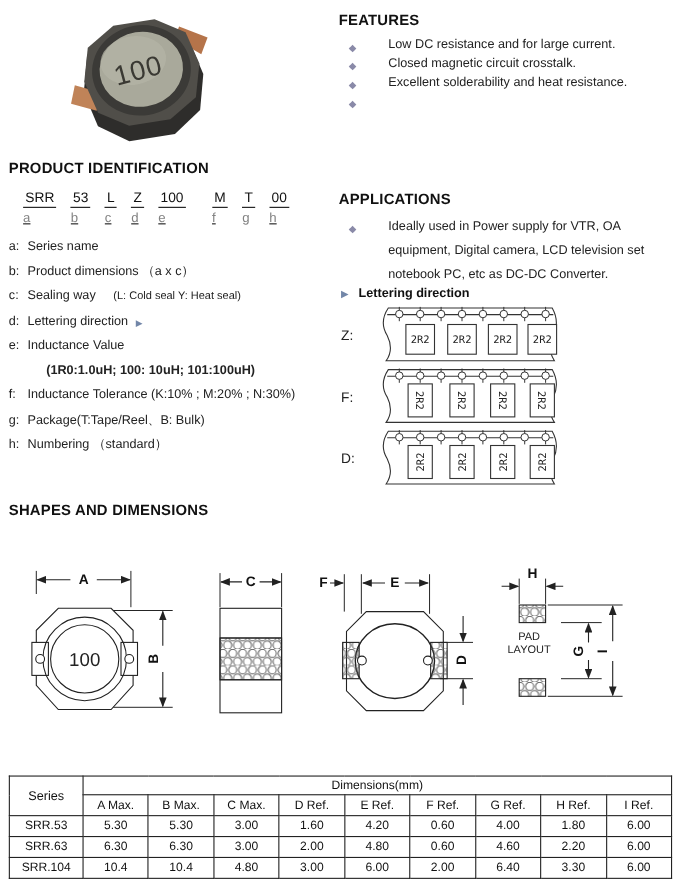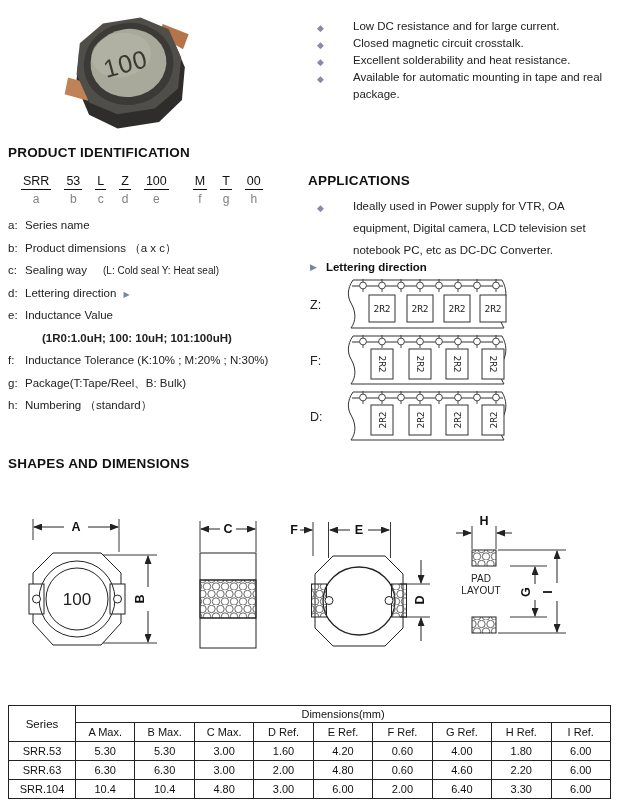--- a/index.html
+++ b/index.html
@@ -8,21 +8,21 @@
   .abs{position:absolute;}
   .sec-title{font-size:13.5px;font-weight:bold;margin:0;letter-spacing:.2px;color:#111;}
   
   .blist{margin-top:7px;}
   .b-item{display:flex;font-size:11.5px;line-height:17px;color:#222;}
   .bullet{color:#8a8aa8;font-size:9px;flex:none;width:26px;padding-left:9px;box-sizing:border-box;transform:translateY(2px);}
   .b-text{flex:1;padding-left:19px;}
   .app-text{line-height:22px;}
   
   .code-row{display:flex;gap:13px;margin:11px 0 0 13px;}
-  .code-col{text-align:center;}
+  .code-col{text-decoration:underline;}
   .code-col.gapped{margin-left:11px;}
   .seg{display:inline-block;font-size:12.5px;color:#111;border-bottom:1.2px solid #111;padding:0 2px 1px;}
   .ltr{font-size:12px;color:#828282;margin-top:2px;}
   .pid-list{margin-top:13px;}
   .pid-item{display:flex;font-size:11.5px;line-height:13px;margin-bottom:9.5px;color:#222;}
   .pid-key{flex:none;width:17px;}
   .pid-main{white-space:nowrap;}
   .pid-detail{font-size:10px;margin-left:16px;white-space:nowrap;}
   .pid-sub{padding-left:17px;font-weight:bold;}
   .dir-arrow{color:#7286a8;font-size:8px;margin-left:7px;transform:translateY(1px);}
@@ -56,36 +56,36 @@
 
       <path d="M 53,36 L 79,20 L 117,20 L 143,36 L 151,66 L 143,96 L 117,112 L 79,112 L 53,96 L 45,66 Z" fill="#504e49"></path>
       <ellipse cx="98" cy="64" rx="45" ry="41" fill="#3b3a37"></ellipse>
       <ellipse cx="98" cy="63" rx="38" ry="34" fill="#a9a99b"></ellipse>
       <ellipse cx="92" cy="54" rx="30" ry="22" fill="#b4b4a6" opacity="0.75"></ellipse>
       <text x="96" y="72" text-anchor="middle" transform="rotate(-6 96 72)" style="font-size:25px;fill:#3a3933;letter-spacing:1px;">100</text>
     </g>
   </svg>
 
   <div class="abs" style="left:308px;top:11px;width:302px;">
+    <h2 class="sec-title">FEATURES</h2>
     <div class="blist">
       <div class="b-item">
           <span class="bullet">◆</span>
           <span class="b-text">Low DC resistance and for large current.</span>
         </div>
       <div class="b-item">
           <span class="bullet">◆</span>
           <span class="b-text">Closed magnetic circuit crosstalk.</span>
         </div>
       <div class="b-item">
           <span class="bullet">◆</span>
           <span class="b-text">Excellent solderability and heat resistance.</span>
         </div>
       <div class="b-item">
           <span class="bullet">◆</span>
-          <span class="b-text" style="max-width:262px;">Available for automatic mounting in tape and real package.</span>
         </div>
     </div>
   </div>
 
   <div class="abs" style="left:8px;top:145px;width:298px;">
     <h2 class="sec-title">PRODUCT IDENTIFICATION</h2>
     <div class="code-row">
       <div class="code-col"><span class="seg">SRR</span><div class="ltr">a</div></div>
       <div class="code-col"><span class="seg">53</span><div class="ltr">b</div></div>
       <div class="code-col"><span class="seg">L</span><div class="ltr">c</div></div>

